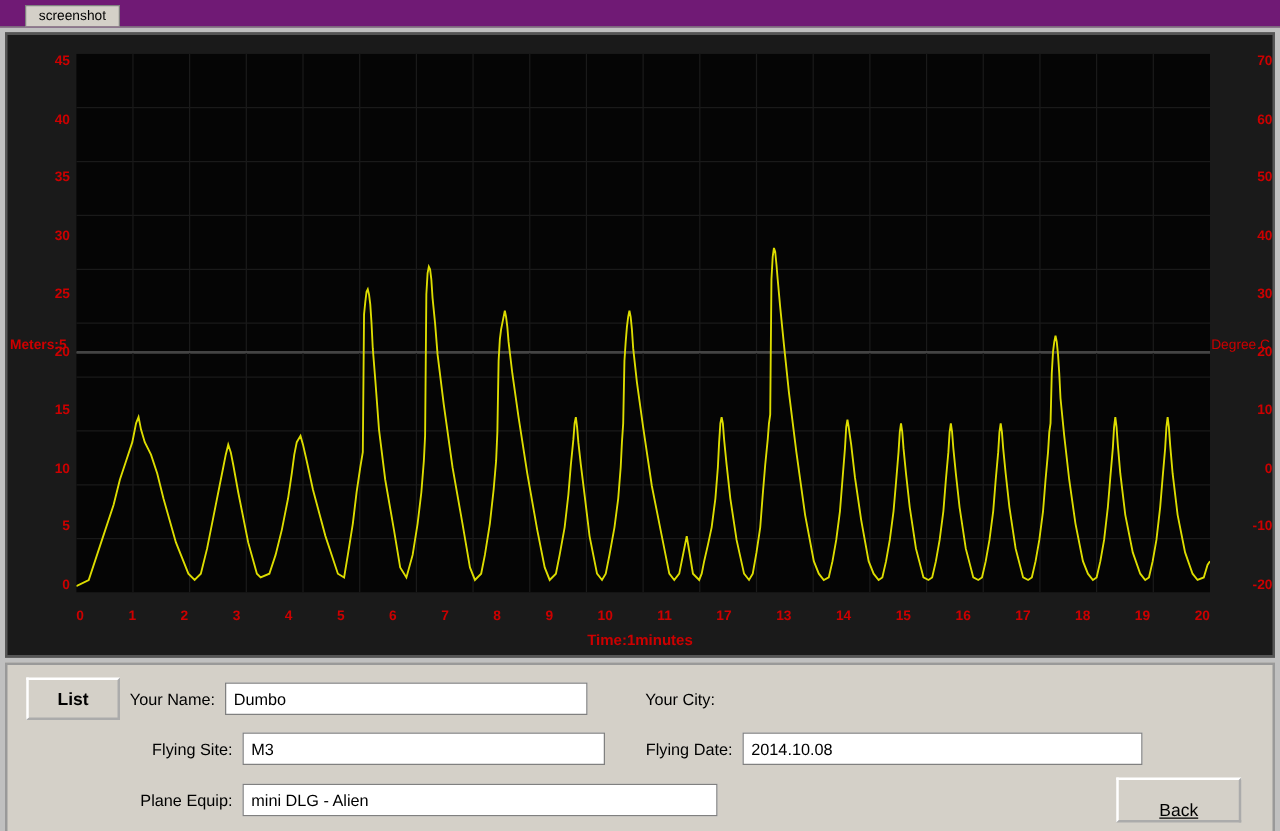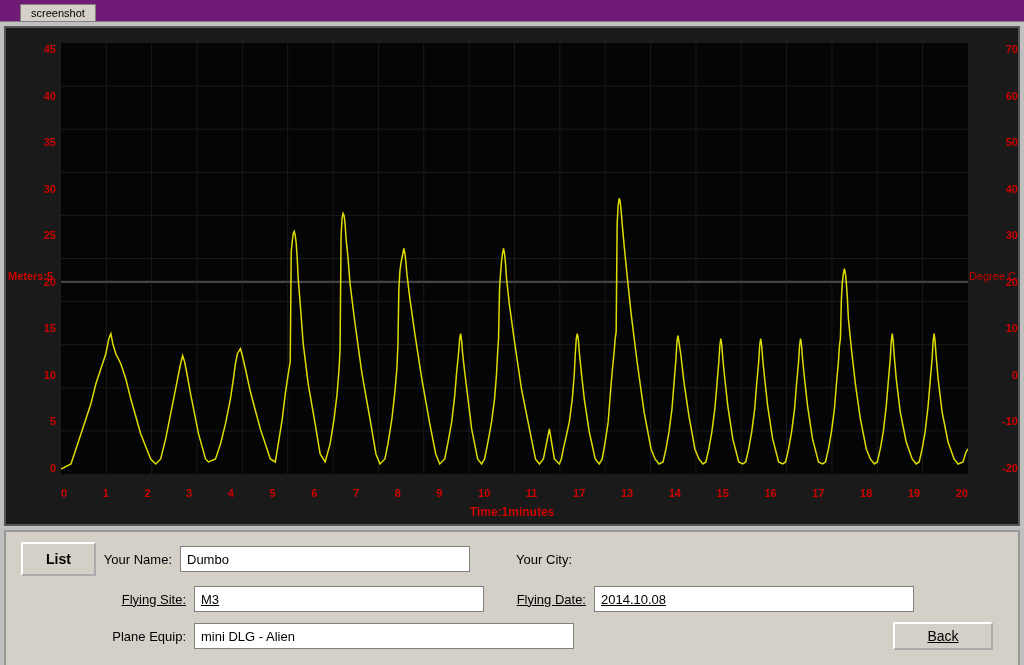--- a/index.html
+++ b/index.html
@@ -194,21 +194,21 @@
       font-size: 14px;
       font-weight: bold;
       cursor: pointer;
       height: 34px;
       width: 75px;
     }
 
     .back-button {
       background: #d4d0c8;
       border: 2px outset #fff;
-      padding: 4px 16px;
+      padding: 16px 16px;
       font-size: 14px;
       cursor: pointer;
       height: 28px;
       width: 100px;
       text-decoration: underline;
     }
 
     .form-bottom-row {
       display: flex;
       align-items: center;
@@ -648,21 +648,21 @@
 
   <div class="form-row">
     <button class="list-button">List</button>
     <label class="form-label">Your Name:</label>
     <input class="form-input" type="text" value="Dumbo" style="">
     <div class="form-right">
       <label class="form-label-right">Your City:</label>
     </div>
   </div>
 
-  <div class="form-row" style="margin-left: 89px; text-decoration: underline;">
+  <div class="form-row" style="margin-left: 89px;">
     <label class="form-label">Flying Site:</label>
     <input class="form-input" type="text" value="M3" style="">
     <div class="form-right">
       <label class="form-label-right">Flying Date:</label>
       <input class="form-input-right" type="text" value="2014.10.08" style="">
     </div>
   </div>
 
   <div class="form-bottom-row">
     <div class="form-bottom-left" style="margin-left: 89px;">

